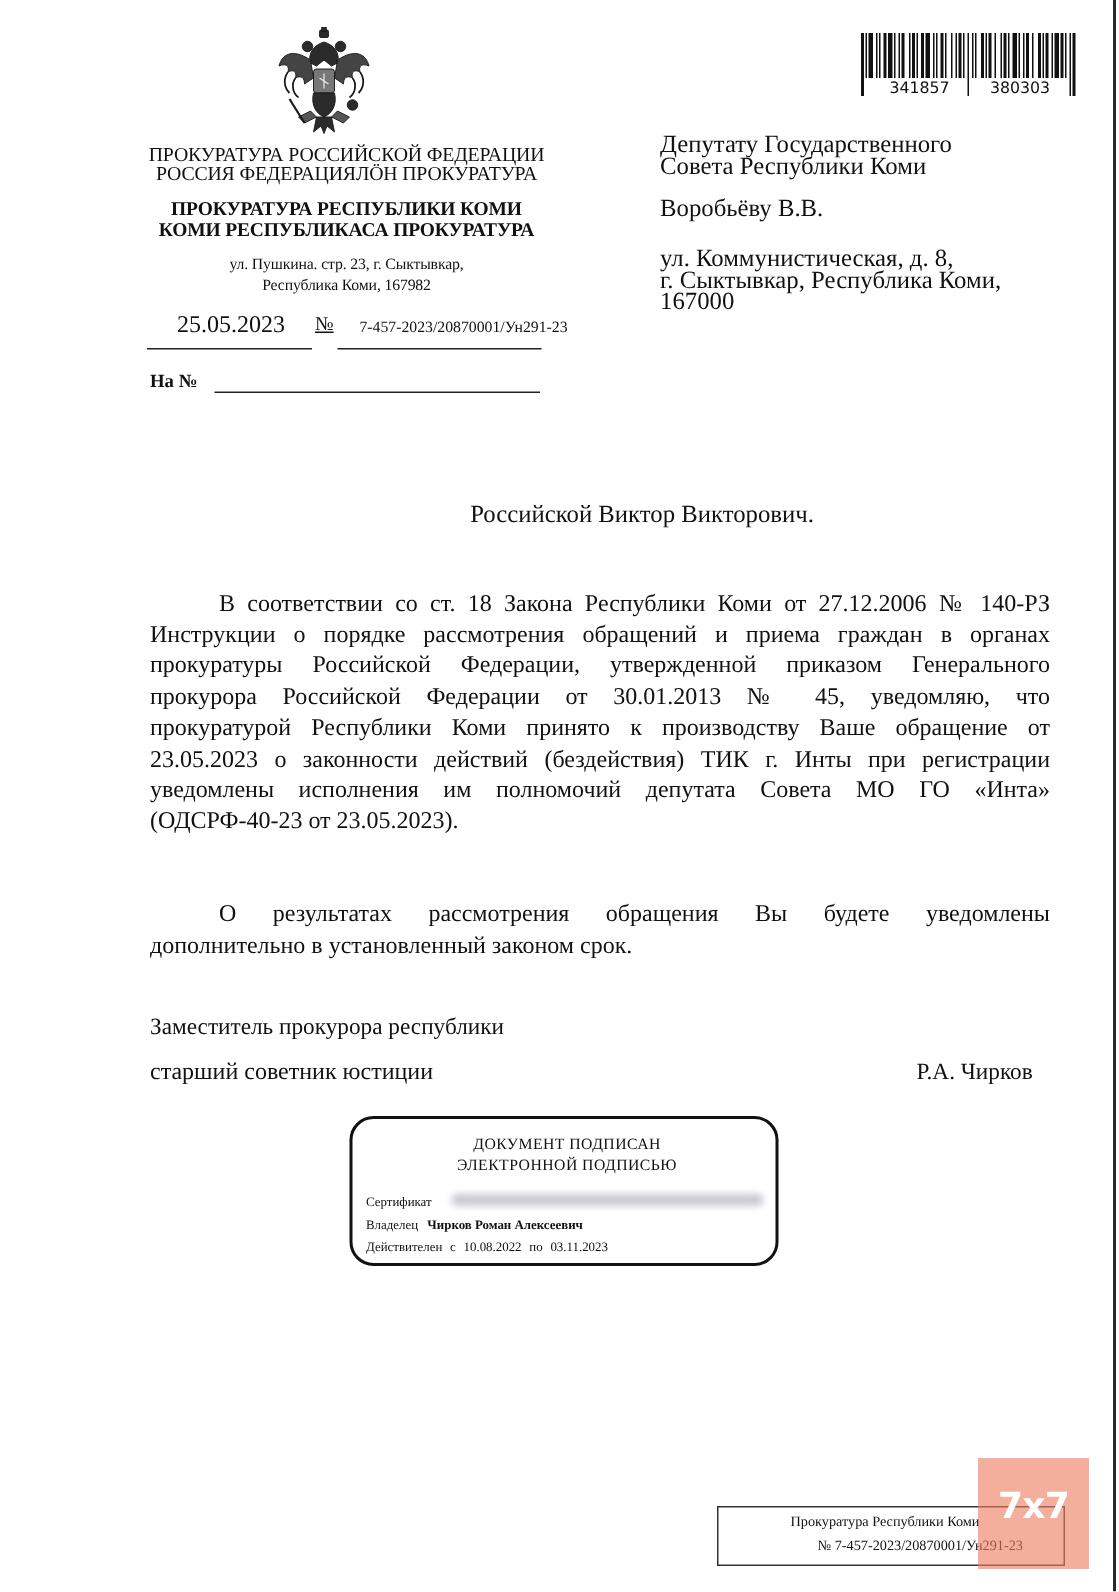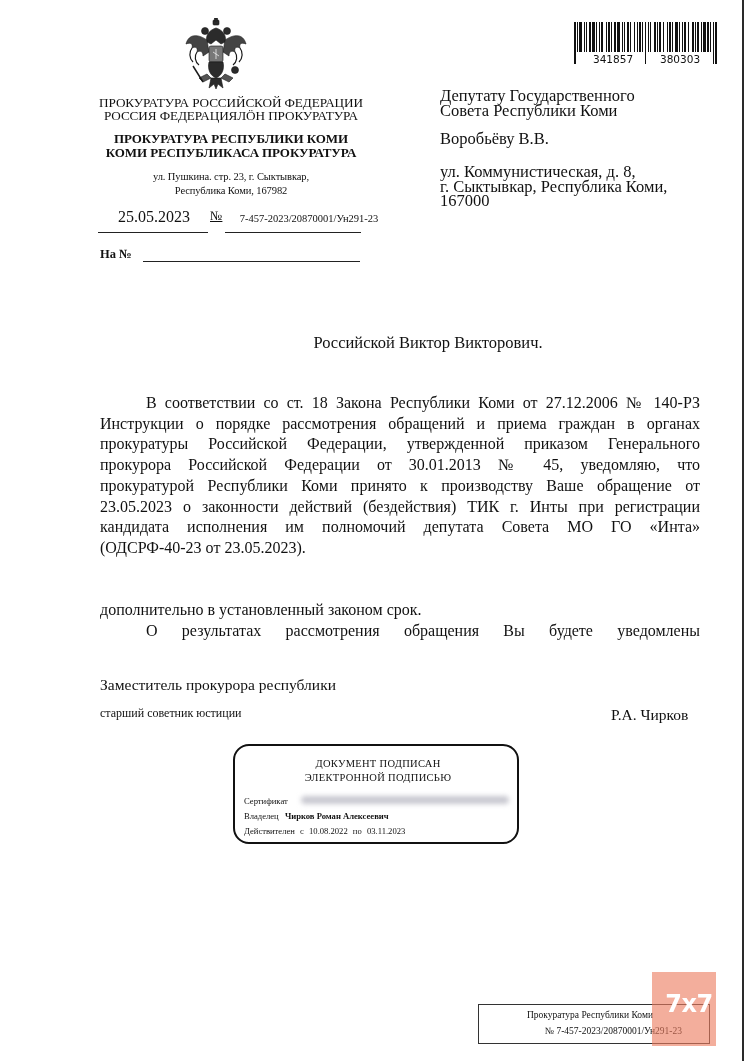--- a/index.html
+++ b/index.html
@@ -35,35 +35,35 @@
   .addr { position: absolute; left: 440px; font-size: 16.5px; line-height: 15px; }
 
   
   #salutation { left: 0; width: 746px; top: 333px; text-align: center; font-size: 16.5px; padding-left: 110px; box-sizing: border-box; }
   .body-text { position: absolute; left: 100px; width: 600px; font-size: 16px; line-height: 20.7px; text-align: justify; }
   .body-text .ln { display: block; text-align: justify; text-align-last: justify; white-space: nowrap; }
   .body-text .ln.last { text-align-last: left; }
   .indent { padding-left: 46px; }
 
   #sig-title1 { left: 100px; top: 676px; font-size: 15.5px; }
-  #sig-title2 { left: 100px; top: 706px; font-size: 12px; }
+  #sig-title2 { left: 100px; top: 706px; font-size: 16px; }
   #sig-name { left: 611px; top: 706px; font-size: 15.5px; }
 
   
   #stamp { left: 233px; top: 744px; width: 286px; height: 100px; border: 2px solid #111; border-radius: 16px; box-sizing: border-box; }
   #stamp-h1 { left: 0; width: 286px; top: 12px; text-align: center; font-size: 10.5px; letter-spacing: 0.3px; }
   #stamp-h2 { left: 0; width: 286px; top: 26px; text-align: center; font-size: 10.5px; letter-spacing: 0.3px; }
   .stamp-row { position: absolute; left: 9px; font-size: 8.6px; }
   #cert-blur { left: 66px; top: 50px; width: 208px; height: 8px; background: #c8c8d0; filter: blur(2.5px); border-radius: 4px; }
 
   
   #foot-box { left: 478px; top: 1004px; width: 232px; height: 40px; border: 1px solid #333; box-sizing: border-box; }
   #foot-l1 { left: 48px; top: 5px; font-size: 9.5px; }
   #foot-l2 { left: 66px; top: 21px; font-size: 9.5px; }
-  #watermark { left: 652px; top: 972px; width: 64px; height: 74px; background: rgba(235,125,95,0.62); }
+  #watermark { left: 652px; top: 972px; width: 74px; height: 74px; background: rgba(235,125,95,0.62); }
   #watermark-text { left: 0; top: 18px; width: 74px; text-align: center; font-family: "DejaVu Sans", sans-serif; font-weight: bold; font-size: 24px; color: #ffffff; letter-spacing: -0.5px; }
 </style>
 </head>
 <body>
 
 <div class="right-edge"></div>
 
 <svg id="emblem" class="abs" viewBox="0 0 66 72">
   <g fill="#2b2b2b" stroke="#1a1a1a" stroke-width="0.6">
     <rect x="30" y="2" width="6" height="5" rx="1"></rect>
@@ -160,26 +160,26 @@
 
 <div id="salutation" class="abs">Российской Виктор Викторович.</div>
 
 <div class="body-text" style="top:393px;">
   <span class="ln indent">В соответствии со ст. 18 Закона Республики Коми от 27.12.2006 № 140-РЗ</span>
   <span class="ln">Инструкции о порядке рассмотрения обращений и приема граждан в органах</span>
   <span class="ln">прокуратуры Российской Федерации, утвержденной приказом Генерального</span>
   <span class="ln">прокурора Российской Федерации от 30.01.2013 № 45, уведомляю, что</span>
   <span class="ln">прокуратурой Республики Коми принято к производству Ваше обращение от</span>
   <span class="ln">23.05.2023 о законности действий (бездействия) ТИК г. Инты при регистрации</span>
-  <span class="ln">кандидата исполнения им полномочий депутата Совета МО ГО «Инта»</span>
+  <span class="ln">уведомлены исполнения им полномочий депутата Совета МО ГО «Инта»</span>
   <span class="ln last">(ОДСРФ-40-23 от 23.05.2023).</span>
 </div>
 <div class="body-text" style="top:600px;">
+  <span class="ln indent">О результатах рассмотрения обращения Вы будете уведомлены</span>
   <span class="ln last">дополнительно в установленный законом срок.</span>
-  <span class="ln indent">О результатах рассмотрения обращения Вы будете уведомлены</span>
 </div>
 
 <div id="sig-title1" class="abs">Заместитель прокурора республики</div>
 <div id="sig-title2" class="abs">старший советник юстиции</div>
 <div id="sig-name" class="abs">Р.А. Чирков</div>
 
 <div id="stamp" class="abs">
   <div id="stamp-h1" class="abs">ДОКУМЕНТ ПОДПИСАН</div>
   <div id="stamp-h2" class="abs">ЭЛЕКТРОННОЙ ПОДПИСЬЮ</div>
   <div class="stamp-row" style="top:50px;">Сертификат</div>

